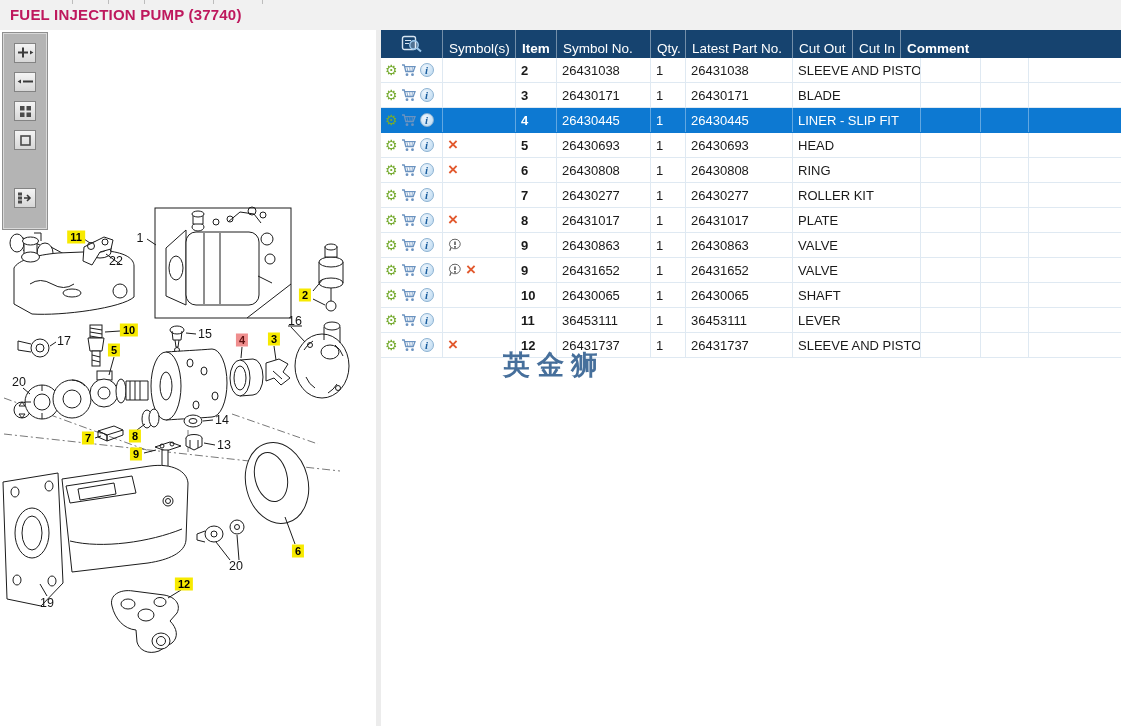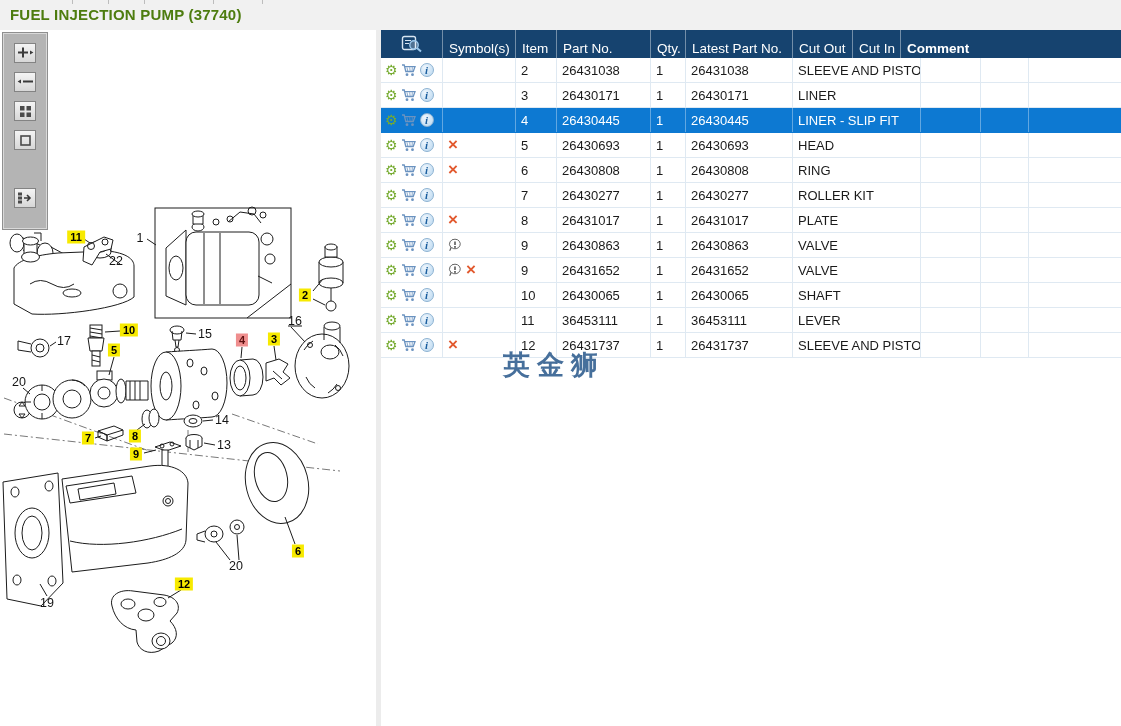--- a/index.html
+++ b/index.html
@@ -1,21 +1,21 @@
 <!DOCTYPE html>
 <html style="--header-bg: #16436f; --selected-bg: #0d79d2; --grid-line: #dfe9f2; --gear-green: #76ab30; --cart-blue: #6b93c0; --info-blue: #1a5e9e; --x-red: #e2592e; --yellow-label: #f7ea00; --red-label-bg: #ef8e8e; --watermark-blue: #466f9b;"><head>
 <meta charset="utf-8">
 <style>
   html,body{margin:0;padding:0;background:#fff;}
   .app{position:relative;width:1121px;height:726px;overflow:hidden;background:#fff;
        font-family:"Liberation Sans","DejaVu Sans",sans-serif;}
 
   
   .titlebar{position:absolute;left:0;top:0;width:1121px;height:30px;background:#f1f1f1;z-index:5;}
-  .page-title{position:absolute;left:10px;top:6px;font-size:15px;font-weight:bold;color:#4d7c0f;letter-spacing:.2px;}
+  .page-title{position:absolute;left:10px;top:6px;font-size:15px;font-weight:bold;color:#be185d;letter-spacing:.2px;}
   .top-ticks i{position:absolute;top:0;width:1px;height:4px;background:#bdbdbd;display:block;}
 
   
   .diagram-art{position:absolute;left:0;top:0;width:378px;height:726px;z-index:1;}
   .callout-layer{position:absolute;left:0;top:0;width:378px;height:726px;z-index:2;pointer-events:none;}
   .callout{position:absolute;transform:translate(-50%,-50%);font-size:11px;line-height:13px;
            padding:0 3px;white-space:nowrap;pointer-events:auto;}
   .callout.yellow{background:var(--yellow-label);color:#000;font-weight:bold;}
   .callout.red{background:var(--red-label-bg);color:#5d1010;font-weight:bold;}
   .callout.plain{background:transparent;color:#151515;font-size:12.5px;font-weight:normal;padding:0;}
@@ -36,21 +36,21 @@
   .table-pane{position:absolute;left:381px;top:30px;width:740px;height:696px;z-index:3;background:#fff;}
   .thead{display:flex;height:28px;background:var(--header-bg);color:#fff;}
   .thead .cell{display:flex;align-items:center;padding:18px 6px;font-size:13.5px;
                border-right:1px solid rgba(255,255,255,.4);box-sizing:border-box;white-space:nowrap;overflow:hidden;}
   .thead .c-icons{justify-content:center;padding:0;}
   .trow{display:flex;height:24px;background:#fff;border-bottom:1px solid var(--grid-line);}
   .trow .cell{display:flex;align-items:center;padding:0 5px;font-size:13px;color:#1a1a1a;
               border-right:1px solid var(--grid-line);box-sizing:border-box;white-space:nowrap;overflow:hidden;}
   .trow.selected{background:var(--selected-bg);border-bottom-color:var(--selected-bg);}
   .trow.selected .cell{color:#fff;border-right-color:rgba(255,255,255,.35);}
-  .c-icons{width:62px;}.c-sym{width:73px;}.c-item{width:41px;}.c-parts{width:94px;}.c-qty{width:35px;}
+  .c-icons{width:62px;}.c-sym{width:73px;}.c-item{width:41px;font-weight:bold;}.c-parts{width:94px;}.c-qty{width:35px;}
   .c-latest{width:107px;}.c-desc{width:128px;}.c-cutout{width:60px;}.c-cutin{width:48px;}
   .c-comment{width:92px;border-right:none !important;flex:1;font-weight:bold;}
 
   .trow .c-icons{gap:3px;padding:0 4px;}
   .ic-gear{color:var(--gear-green);font-size:14px;line-height:14px;}
   .ic-info{width:14px;height:14px;border-radius:50%;display:flex;align-items:center;justify-content:center;
            background:radial-gradient(circle at 35% 30%, #eef6fd, #b9d7ef);border:1px solid #8cb2d2;
            color:var(--info-blue);font-family:"Liberation Serif","DejaVu Serif",serif;
            font-weight:bold;font-style:italic;font-size:11px;box-sizing:border-box;}
   .trow .c-sym{gap:4px;}
@@ -325,21 +325,21 @@
       <div class="cell c-icons">
         <svg width="22" height="18" viewBox="0 0 22 18">
             <rect x="1.5" y="1.5" width="13" height="13" rx="2" fill="none" stroke="#d7e5f2" stroke-width="1.4"></rect>
             <path d="M4,5.5 h6 M4,8.5 h4" stroke="#d7e5f2" stroke-width="1.2"></path>
             <circle cx="13" cy="10" r="4.2" fill="rgba(255,255,255,.25)" stroke="#9cc8ec" stroke-width="1.4"></circle>
             <path d="M16,13 l4,3.5" stroke="#9cc8ec" stroke-width="2"></path>
           </svg>
       </div>
       <div class="cell c-sym">Symbol(s)</div>
       <div class="cell c-item">Item</div>
-      <div class="cell c-parts">Part No.</div>
+      <div class="cell c-parts">Symbol No.</div>
       <div class="cell c-qty">Qty.</div>
       <div class="cell c-latest">Latest Part No.</div>
       <div class="cell c-cutout">Cut Out</div>
       <div class="cell c-cutin">Cut In</div>
       <div class="cell c-comment">Comment</div>
     </div>
     <div class="tbody">
         <div class="trow">
           <div class="cell c-icons">
             <span class="ic-gear">⚙</span>
@@ -370,21 +370,21 @@
               <circle cx="6" cy="11.7" r="1.4" fill="#6b93c0"></circle>
               <circle cx="11.5" cy="11.7" r="1.4" fill="#6b93c0"></circle>
             </svg>
             <span class="ic-info">i</span>
           </div>
           <div class="cell c-sym"></div>
           <div class="cell c-item">3</div>
           <div class="cell c-parts">26430171</div>
           <div class="cell c-qty">1</div>
           <div class="cell c-latest">26430171</div>
-          <div class="cell c-desc">LINER</div>
+          <div class="cell c-desc">BLADE</div>
           <div class="cell c-cutout"></div>
           <div class="cell c-cutin"></div>
           <div class="cell c-comment"></div>
         </div>
         <div class="trow selected">
           <div class="cell c-icons">
             <span class="ic-gear">⚙</span>
             <svg width="16" height="14" viewBox="0 0 16 14">
               <path d="M1,2 h2.2 l1.6,6.5 h7.4 l1.8,-4.8 h-9.8" fill="none" stroke="#6b93c0" stroke-width="1.3"></path>
               <path d="M6,4.5 l.7,3.5 M8.7,4.3 l.4,3.6 M11.3,4.2 l-.2,3.7" stroke="#6b93c0" stroke-width=".8"></path>

